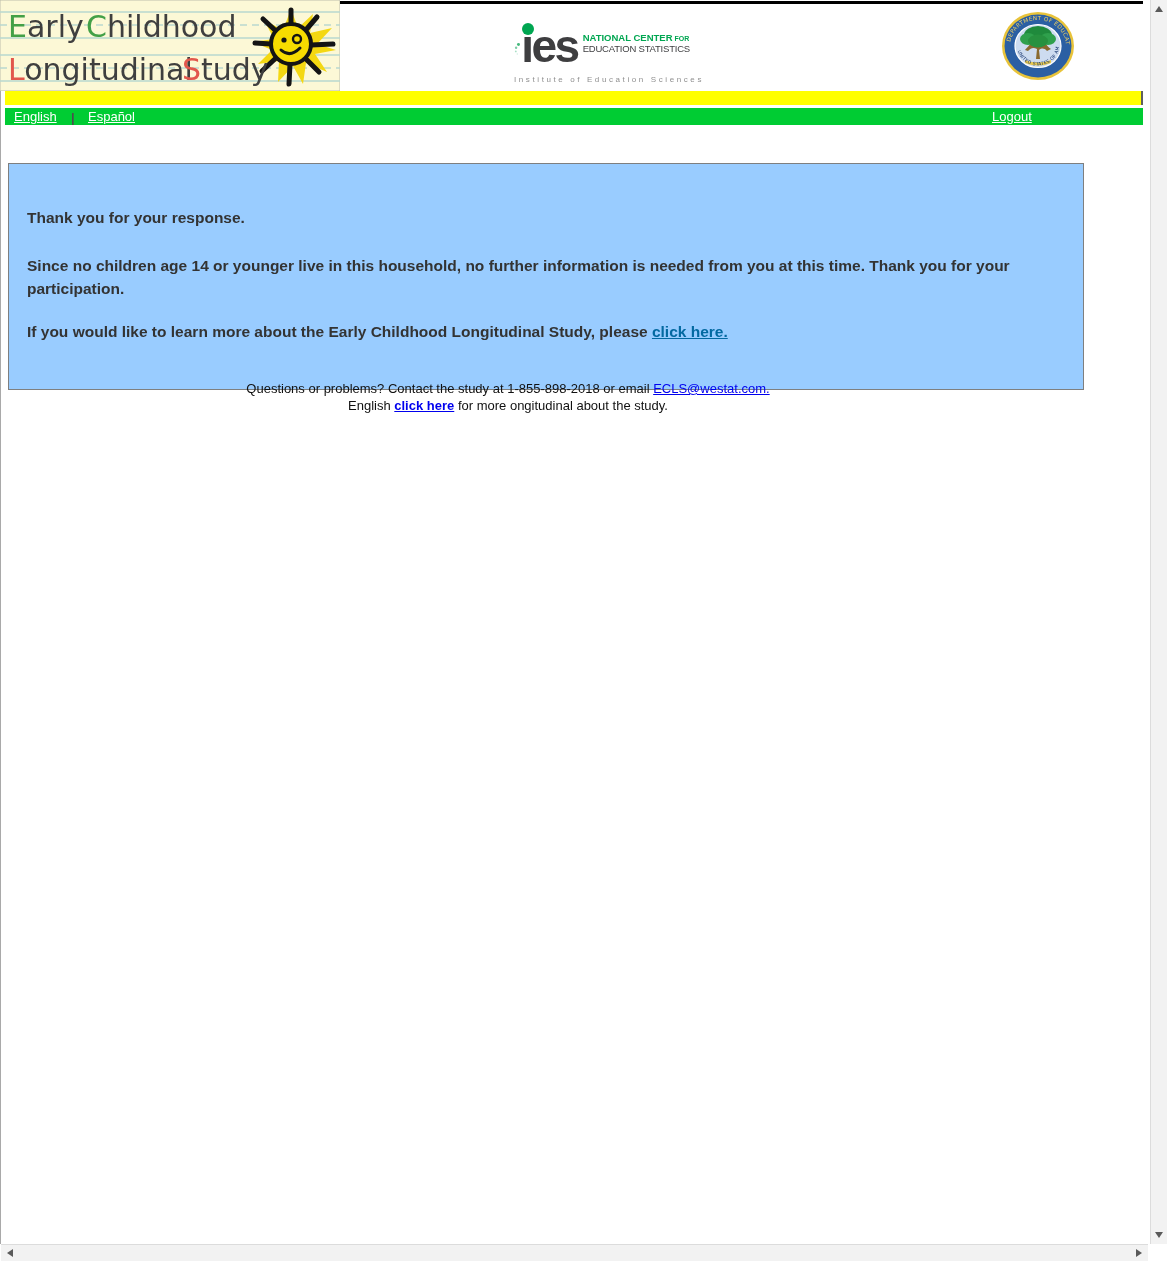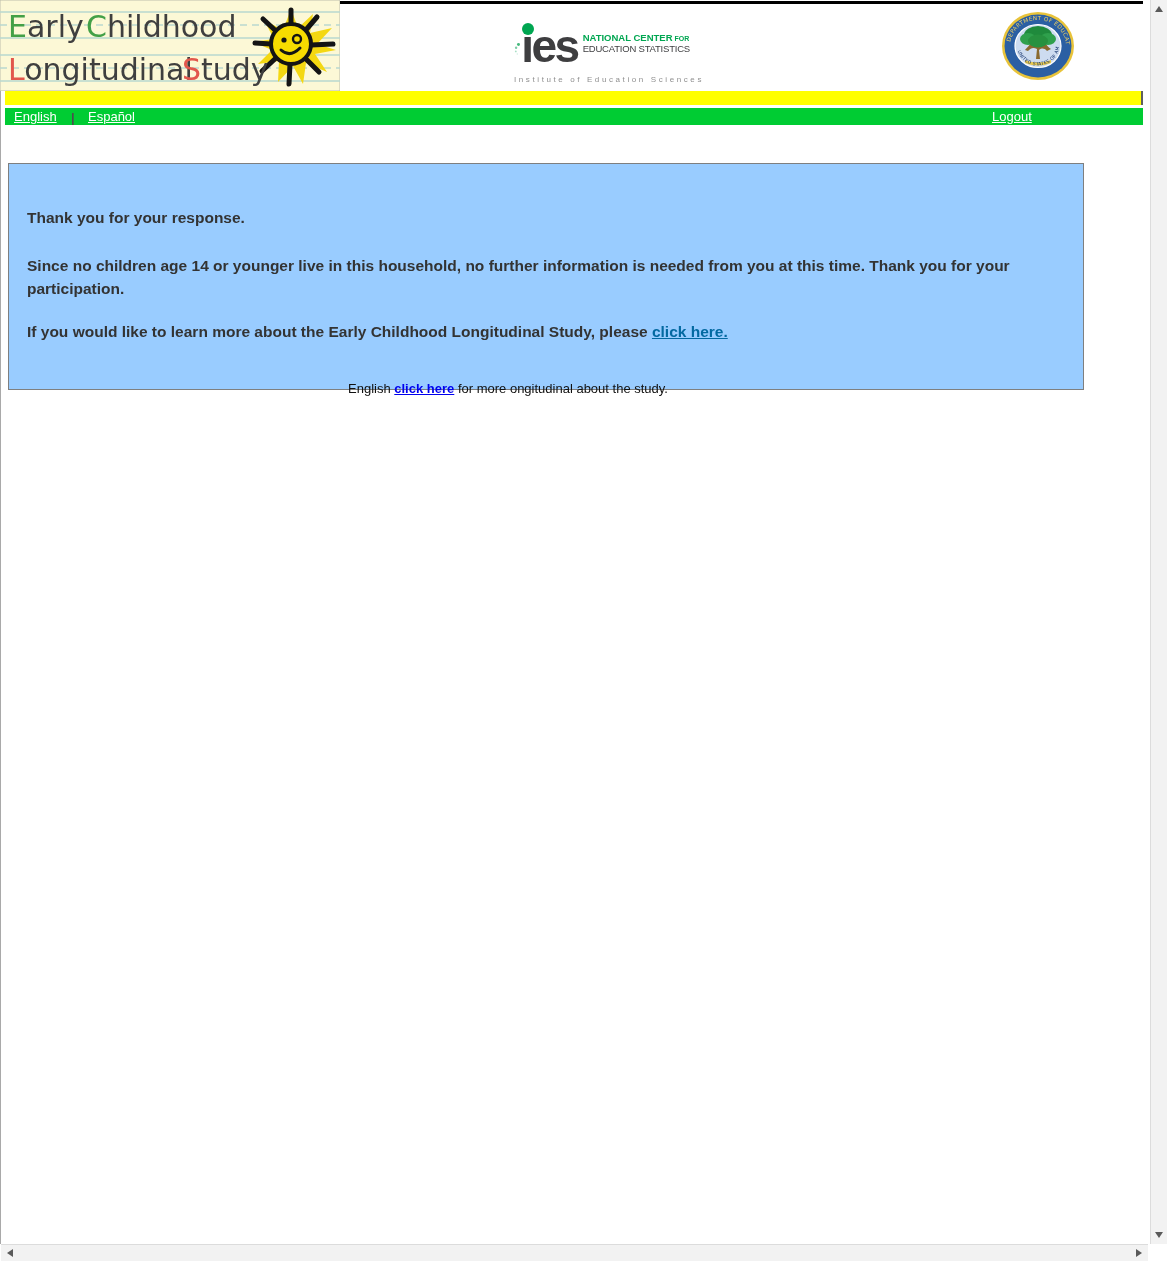--- a/index.html
+++ b/index.html
@@ -189,20 +189,21 @@
   <a href="#" class="nav-logout">Logout</a>
 </div>
 
 <div class="abs msg-box">
   <p class="sp1">Thank you for your response.</p>
   <p class="sp2">Since no children age 14 or younger live in this household, no further information is needed from you at this time. Thank you for your participation.</p>
   <p><span>If you would like to learn more about the Early Childhood Longitudinal Study, please </span><a href="#">click here.</a></p>
 </div>
 
 <div class="abs page-footer">
+  <div><span>Questions or problems? Contact the study at 1-855-898-2018 or email </span><a href="#">ECLS@westat.com.</a></div>
   <div><span>English </span><a href="#" class="bold">click here</a><span> for more ongitudinal about the study.</span></div>
 </div>
 
 <div class="abs win-left-edge"></div>
 
 <div class="abs vscroll">
   <div class="tri tri-up"></div>
   <div class="tri tri-down"></div>
 </div>
 

